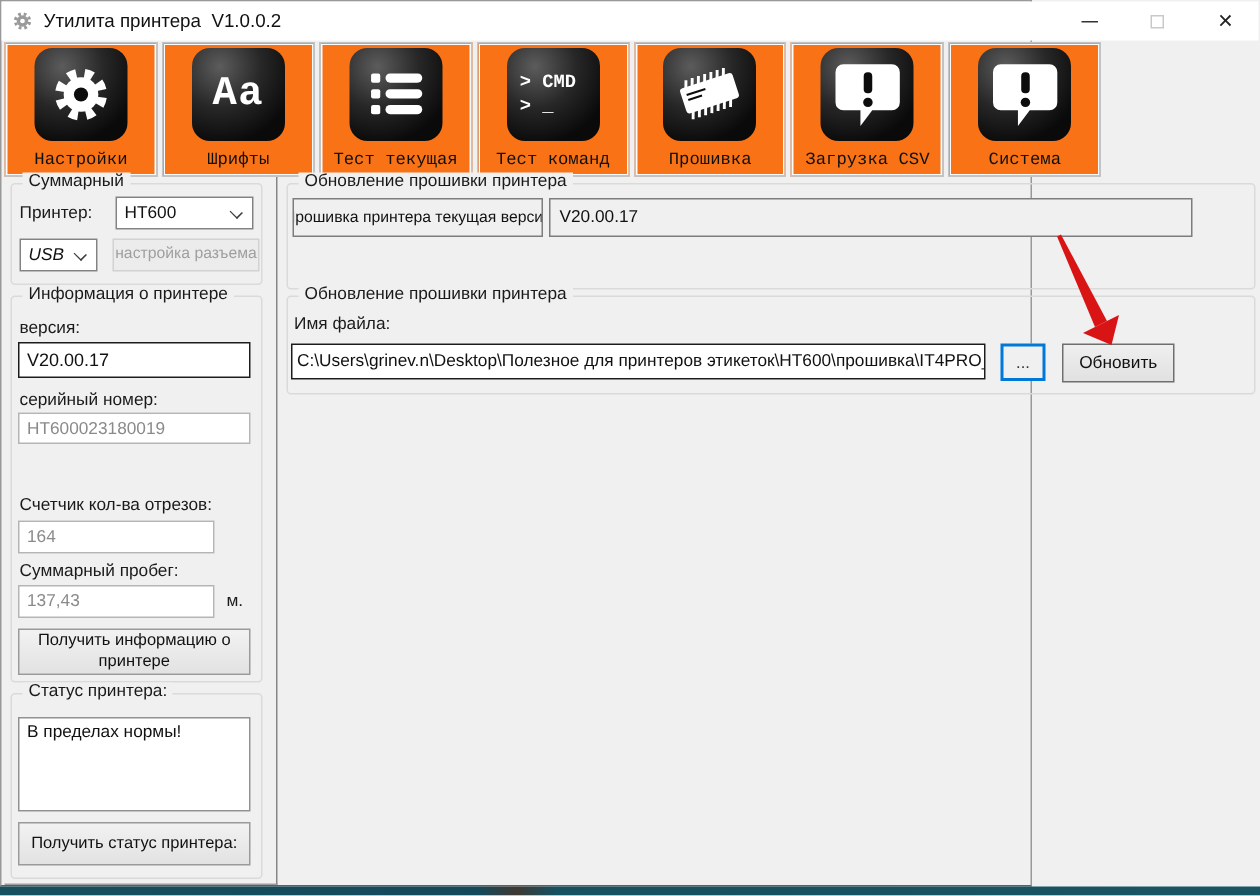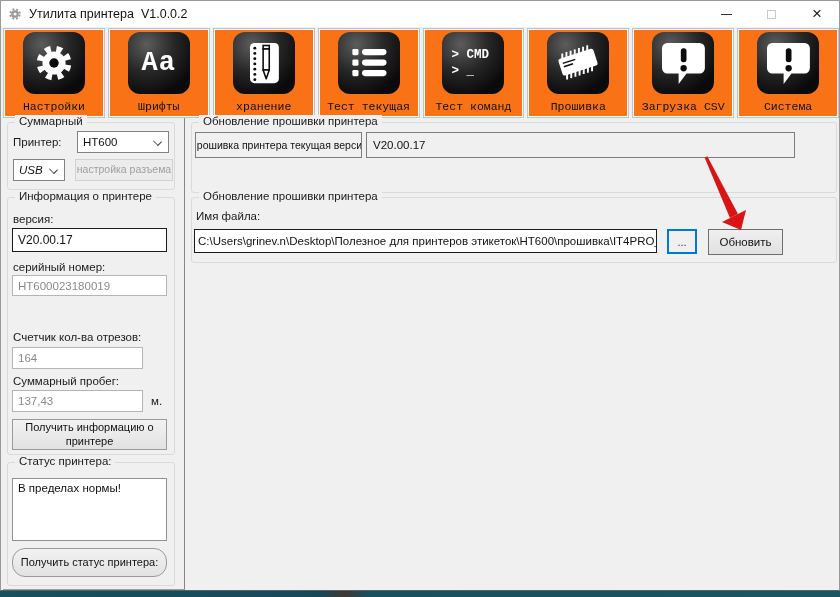--- a/index.html
+++ b/index.html
@@ -1,19 +1,19 @@
 <!DOCTYPE html>
 <html><head>
 <meta charset="utf-8">
 <style>
   * { margin:0; padding:0; box-sizing:border-box; }
   html,body { width:840px; height:597px; }
   body { font-family:"Liberation Sans","DejaVu Sans",sans-serif; background:#f0f0f0; }
   .page { position:absolute; top:0; left:0; width:840px; height:597px; overflow:hidden; background:#f0f0f0; }
-  .win { position:absolute; top:0; left:0; width:840px; height:591px; background:#f0f0f0; border:1px solid #999; border-bottom:1px solid #5f5f5f; }
+  .win { position:absolute; top:0; left:0; width:688px; height:591px; background:#f0f0f0; border:1px solid #999; border-bottom:1px solid #5f5f5f; }
   .taskbar { position:absolute; left:0; top:591px; width:840px; height:6px; background:linear-gradient(90deg,#17505f 0%,#14495a 38%,#3e3833 41%,#17505f 44%,#1a5564 100%); }
 
   
   .titlebar { position:absolute; left:0; top:0; width:838px; height:26px; background:#ffffff; }
   .title-gear { position:absolute; left:7px; top:6px; width:14px; height:14px; }
   .title-text { position:absolute; left:28px; top:6px; font-size:12.5px; color:#111; white-space:pre; }
   .wbtn { position:absolute; top:0; height:26px; width:45px; display:flex; align-items:center; justify-content:center; }
   .wbtn.min { left:703px; } .wbtn.max { left:748px; } .wbtn.close { left:793px; width:46px; }
   .min-glyph { width:11px; height:0; border-top:1.6px solid #333; }
   .max-glyph { width:9px; height:9px; border:1px solid #c9c9c9; }
@@ -92,40 +92,20 @@
         <div class="tb-label">Настройки</div>
       </div>
 
       <div class="tb-cell">
         <div class="tb-icon">
           <span class="icon-aa">Aa</span>
         </div>
         <div class="tb-label">Шрифты</div>
       </div>
 
-      <div class="tb-cell">
-        <div class="tb-icon">
-          <svg viewBox="0 0 64 64" width="56" height="56">
-            <rect x="16" y="9" width="33" height="46" rx="5" fill="#fff"></rect>
-            <g fill="#0c0c0c">
-              <circle cx="21.5" cy="15" r="1.7"></circle>
-                <circle cx="21.5" cy="21" r="1.7"></circle>
-                <circle cx="21.5" cy="27" r="1.7"></circle>
-              <circle cx="21.5" cy="33" r="1.7"></circle>
-                <circle cx="21.5" cy="39" r="1.7"></circle>
-                <circle cx="21.5" cy="45" r="1.7"></circle>
-                <circle cx="21.5" cy="51" r="1.7"></circle>
-            </g>
-            <rect x="31" y="12" width="7" height="4" fill="#fff" stroke="#0c0c0c" stroke-width="1.8"></rect>
-            <rect x="31" y="16" width="7" height="24" fill="#fff" stroke="#0c0c0c" stroke-width="1.8"></rect>
-            <polygon points="31,40 38,40 34.5,50" fill="#fff" stroke="#0c0c0c" stroke-width="1.8" stroke-linejoin="round"></polygon>
-          </svg>
-        </div>
-        <div class="tb-label">хранение</div>
-      </div>
 
       <div class="tb-cell">
         <div class="tb-icon">
           <svg viewBox="0 0 64 64" width="56" height="56">
             <g fill="#fff">
               <rect x="13" y="16" width="7" height="7" rx="1.5"></rect>
                 <rect x="24" y="16" width="28" height="7" rx="3.5"></rect>
               <rect x="13" y="28" width="7" height="7" rx="1.5"></rect>
                 <rect x="24" y="28" width="28" height="7" rx="3.5"></rect>
               <rect x="13" y="40" width="7" height="7" rx="1.5"></rect>
@@ -229,21 +209,21 @@
     <div class="tbox" style="left:11px;top:389px;width:131px;height:22px;">137,43</div>
     <span class="lbl" style="left:150px;top:394px;">м.</span>
     <div class="btn" style="left:11px;top:418px;width:155px;height:31px;padding:0 6px;">
       <span>Получить информацию о принтере</span>
     </div>
 
     <div class="group" style="left:6px;top:461px;width:168px;height:124px;">
       <span class="glabel">Статус принтера:</span>
     </div>
     <div class="statusbox" style="left:11px;top:477px;width:155px;height:63px;">В пределах нормы!</div>
-    <div class="btn" style="left:11px;top:547px;width:155px;height:29px;border-radius:13px;">
+    <div class="btn" style="left:11px;top:547px;width:155px;height:29px;">
       <span>Получить статус принтера:</span>
     </div>
 
     <div class="group" style="left:190px;top:121px;width:646px;height:71px;">
       <span class="glabel">Обновление прошивки принтера</span>
     </div>
     <div class="flatbox" style="left:194px;top:131px;width:167px;height:26px;justify-content:center;">Прошивка принтера текущая версия</div>
     <div class="flatbox" style="left:365px;top:131px;width:429px;height:26px;padding-left:6px;font-size:11.5px;">V20.00.17</div>
 
     <div class="group" style="left:190px;top:196px;width:646px;height:66px;">

